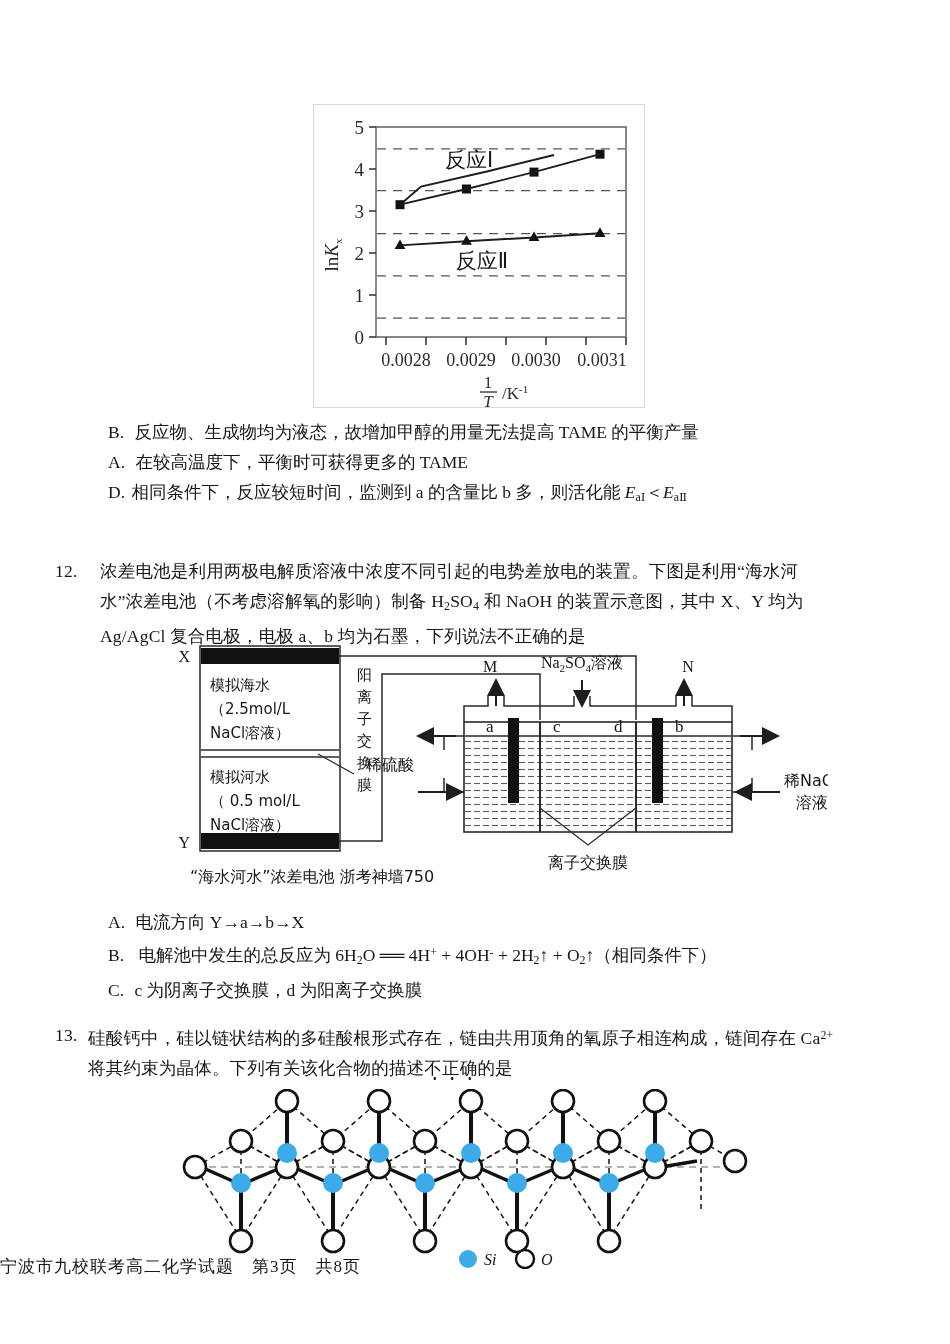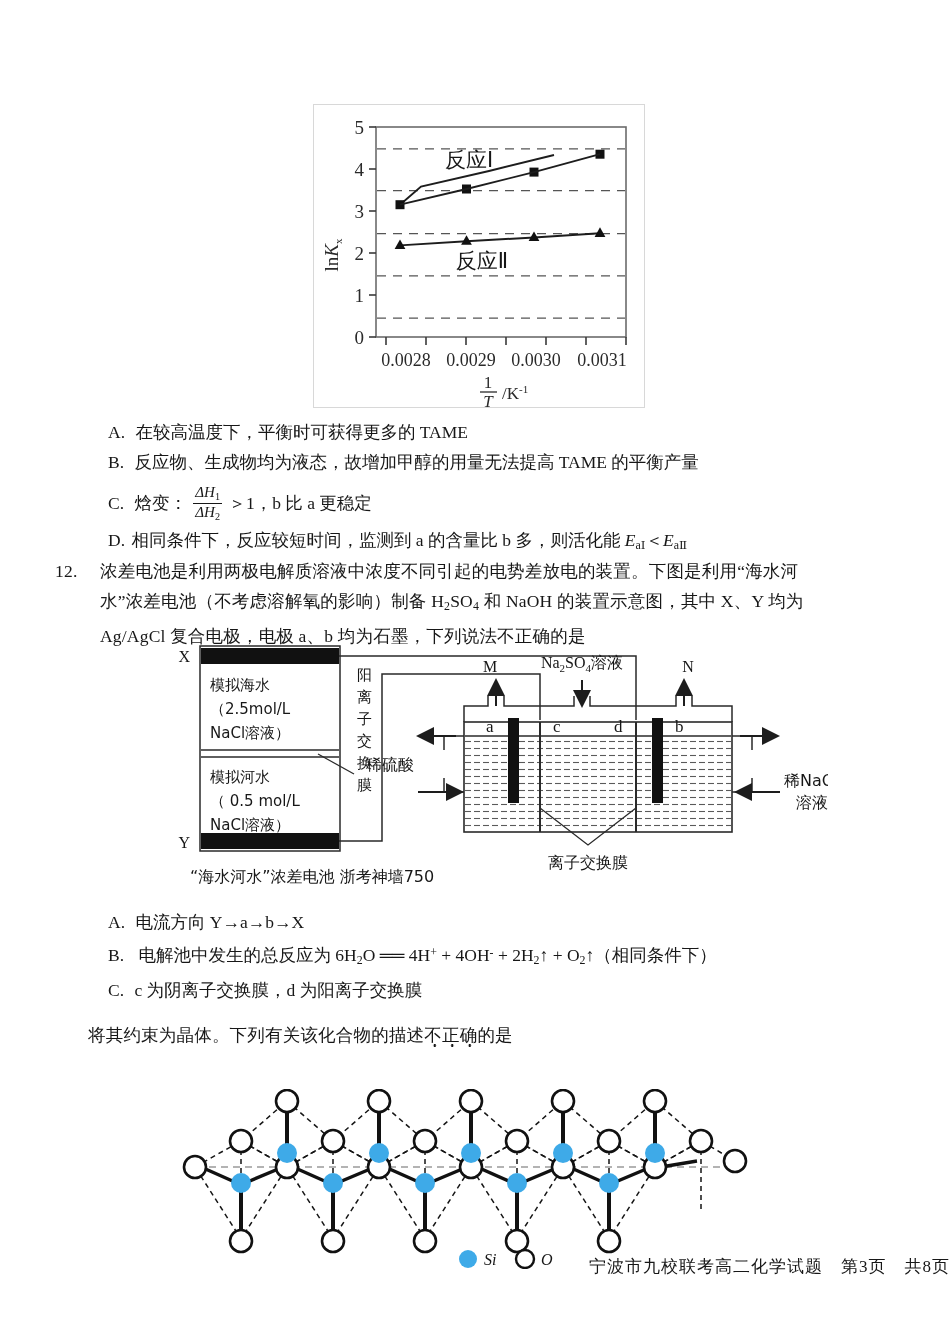--- a/index.html
+++ b/index.html
@@ -57,21 +57,21 @@
     position: absolute;
     left: 175px; top: 1089px;
     width: 600px; height: 180px; font-style: italic;
   }
 
   
   #footer {
     position: absolute;
     left: 0; top: 1255px;
     width: 950px;
-    text-align: right;
+    text-align: left;
     font-size: 17px;
     letter-spacing: 1px;
   }
 
   
   .dotted {
     position: relative;
   }
   .dotted::after {
     content: "";
@@ -179,35 +179,26 @@
         <polygon points="286,122.3 291.4,131.9 280.6,131.9" fill="#111"></polygon>
       </g>
 
       <text x="155" y="62" font-family="DejaVu Sans, sans-serif" font-size="21" fill="#161616" text-anchor="middle">反应Ⅰ</text>
       <text x="168" y="163" font-family="DejaVu Sans, sans-serif" font-size="21" fill="#161616" text-anchor="middle">反应Ⅱ</text>
     </svg>
   </div>
 
   <div class="blk" style="left:108px; top:417px; width:790px;">
     <div class="opt">
+      <span>B.</span>
+      <span style="margin-left:6px">反应物、生成物均为液态，故增加甲醇的用量无法提高 TAME 的平衡产量</span>
+    </div>
+    <div class="opt">
       <span>A.</span>
       <span style="margin-left:6px">在较高温度下，平衡时可获得更多的 TAME</span>
-    </div>
-    <div class="opt">
-      <span>B.</span>
-      <span style="margin-left:6px">反应物、生成物均为液态，故增加甲醇的用量无法提高 TAME 的平衡产量</span>
-    </div>
-    <div class="opt" style="line-height:44px; margin-top:4px">
-      <span>C.</span>
-      <span style="margin-left:6px">焓变：</span>
-      <span class="frac">
-        <span class="num"><span class="ital">ΔH</span><sub>1</sub></span>
-        <span class="den"><span class="ital">ΔH</span><sub>2</sub></span>
-      </span>
-      <span>＞1，b 比 a 更稳定</span>
     </div>
     <div class="opt">
       <span>D.</span>
       <span style="margin-left:2px">相同条件下，反应较短时间，监测到 a 的含量比 b 多，则活化能 </span><span class="ital">E</span><sub>aⅠ</sub><span>＜</span><span class="ital">E</span><sub>aⅡ</sub>
     </div>
   </div>
 
   <div class="blk" style="left:55px; top:556px; width:880px;">
     <div class="qtext" style="position:relative; padding-left:45px;">
       <span style="position:absolute; left:0; top:0;">12.</span>
@@ -357,20 +348,24 @@
       <span>B.</span>
       <span style="margin-left:10px">电解池中发生的总反应为 6H</span><sub>2</sub><span>O ══ 4H</span><sup>+</sup><span> + 4OH</span><sup>-</sup><span> + 2H</span><sub>2</sub><span>↑ + O</span><sub>2</sub><span>↑（相同条件下）</span>
     </div>
     <div class="opt">
       <span>C.</span>
       <span style="margin-left:6px">c 为阴离子交换膜，d 为阳离子交换膜</span>
     </div>
   </div>
 
   <div class="blk" style="left:55px; top:1020px; width:890px;">
+    <div class="qtext" style="position:relative; padding-left:33px;">
+      <span style="position:absolute; left:0; top:0;">13.</span>
+      <span>硅酸钙中，硅以链状结构的多硅酸根形式存在，链由共用顶角的氧原子相连构成，链间存在 Ca</span><sup>2+</sup>
+    </div>
     <div class="qtext" style="padding-left:33px;">
       <span>将其约束为晶体。下列有关该化合物的描述</span><span class="dotted">不正确</span><span>的是</span>
     </div>
   </div>
 
   <div id="chain-figure">
     <svg viewBox="0 0 600 180" width="600" height="180">
       <g stroke="#151515" stroke-width="1.5" fill="none" stroke-dasharray="5,4">
 
         <path d="M20,78 L66,52 L112,78 L66,150 Z"></path>

